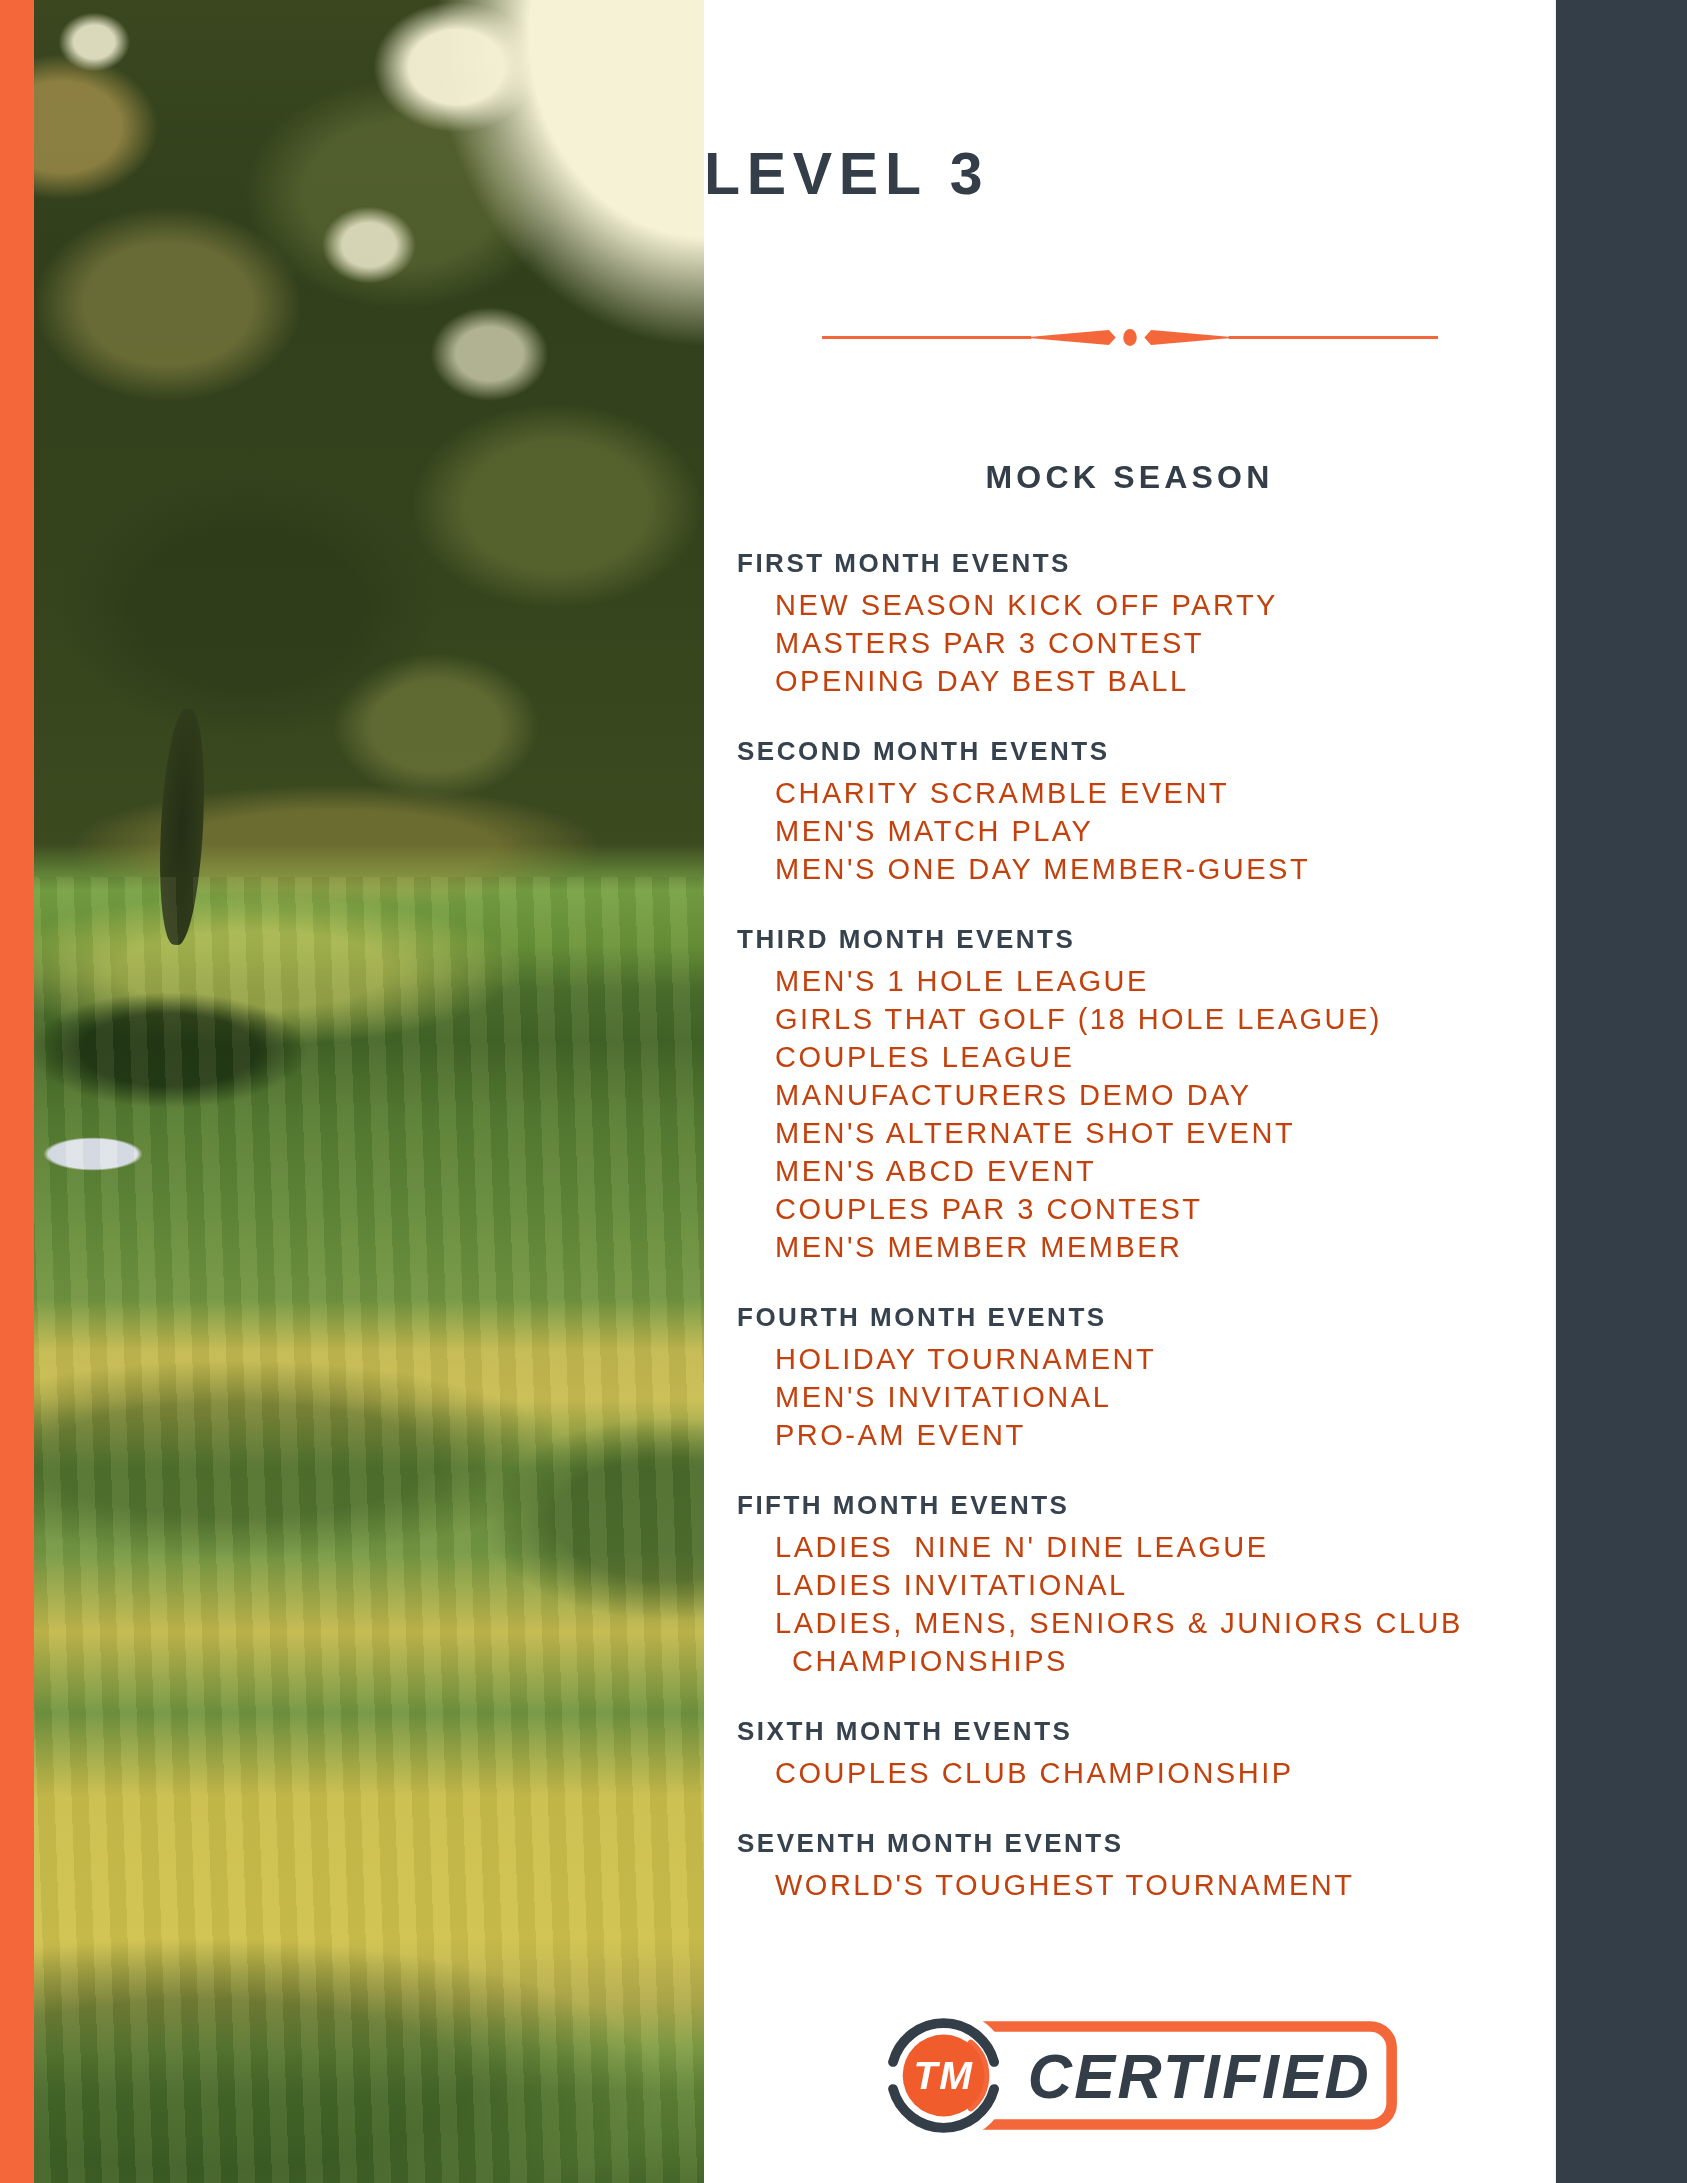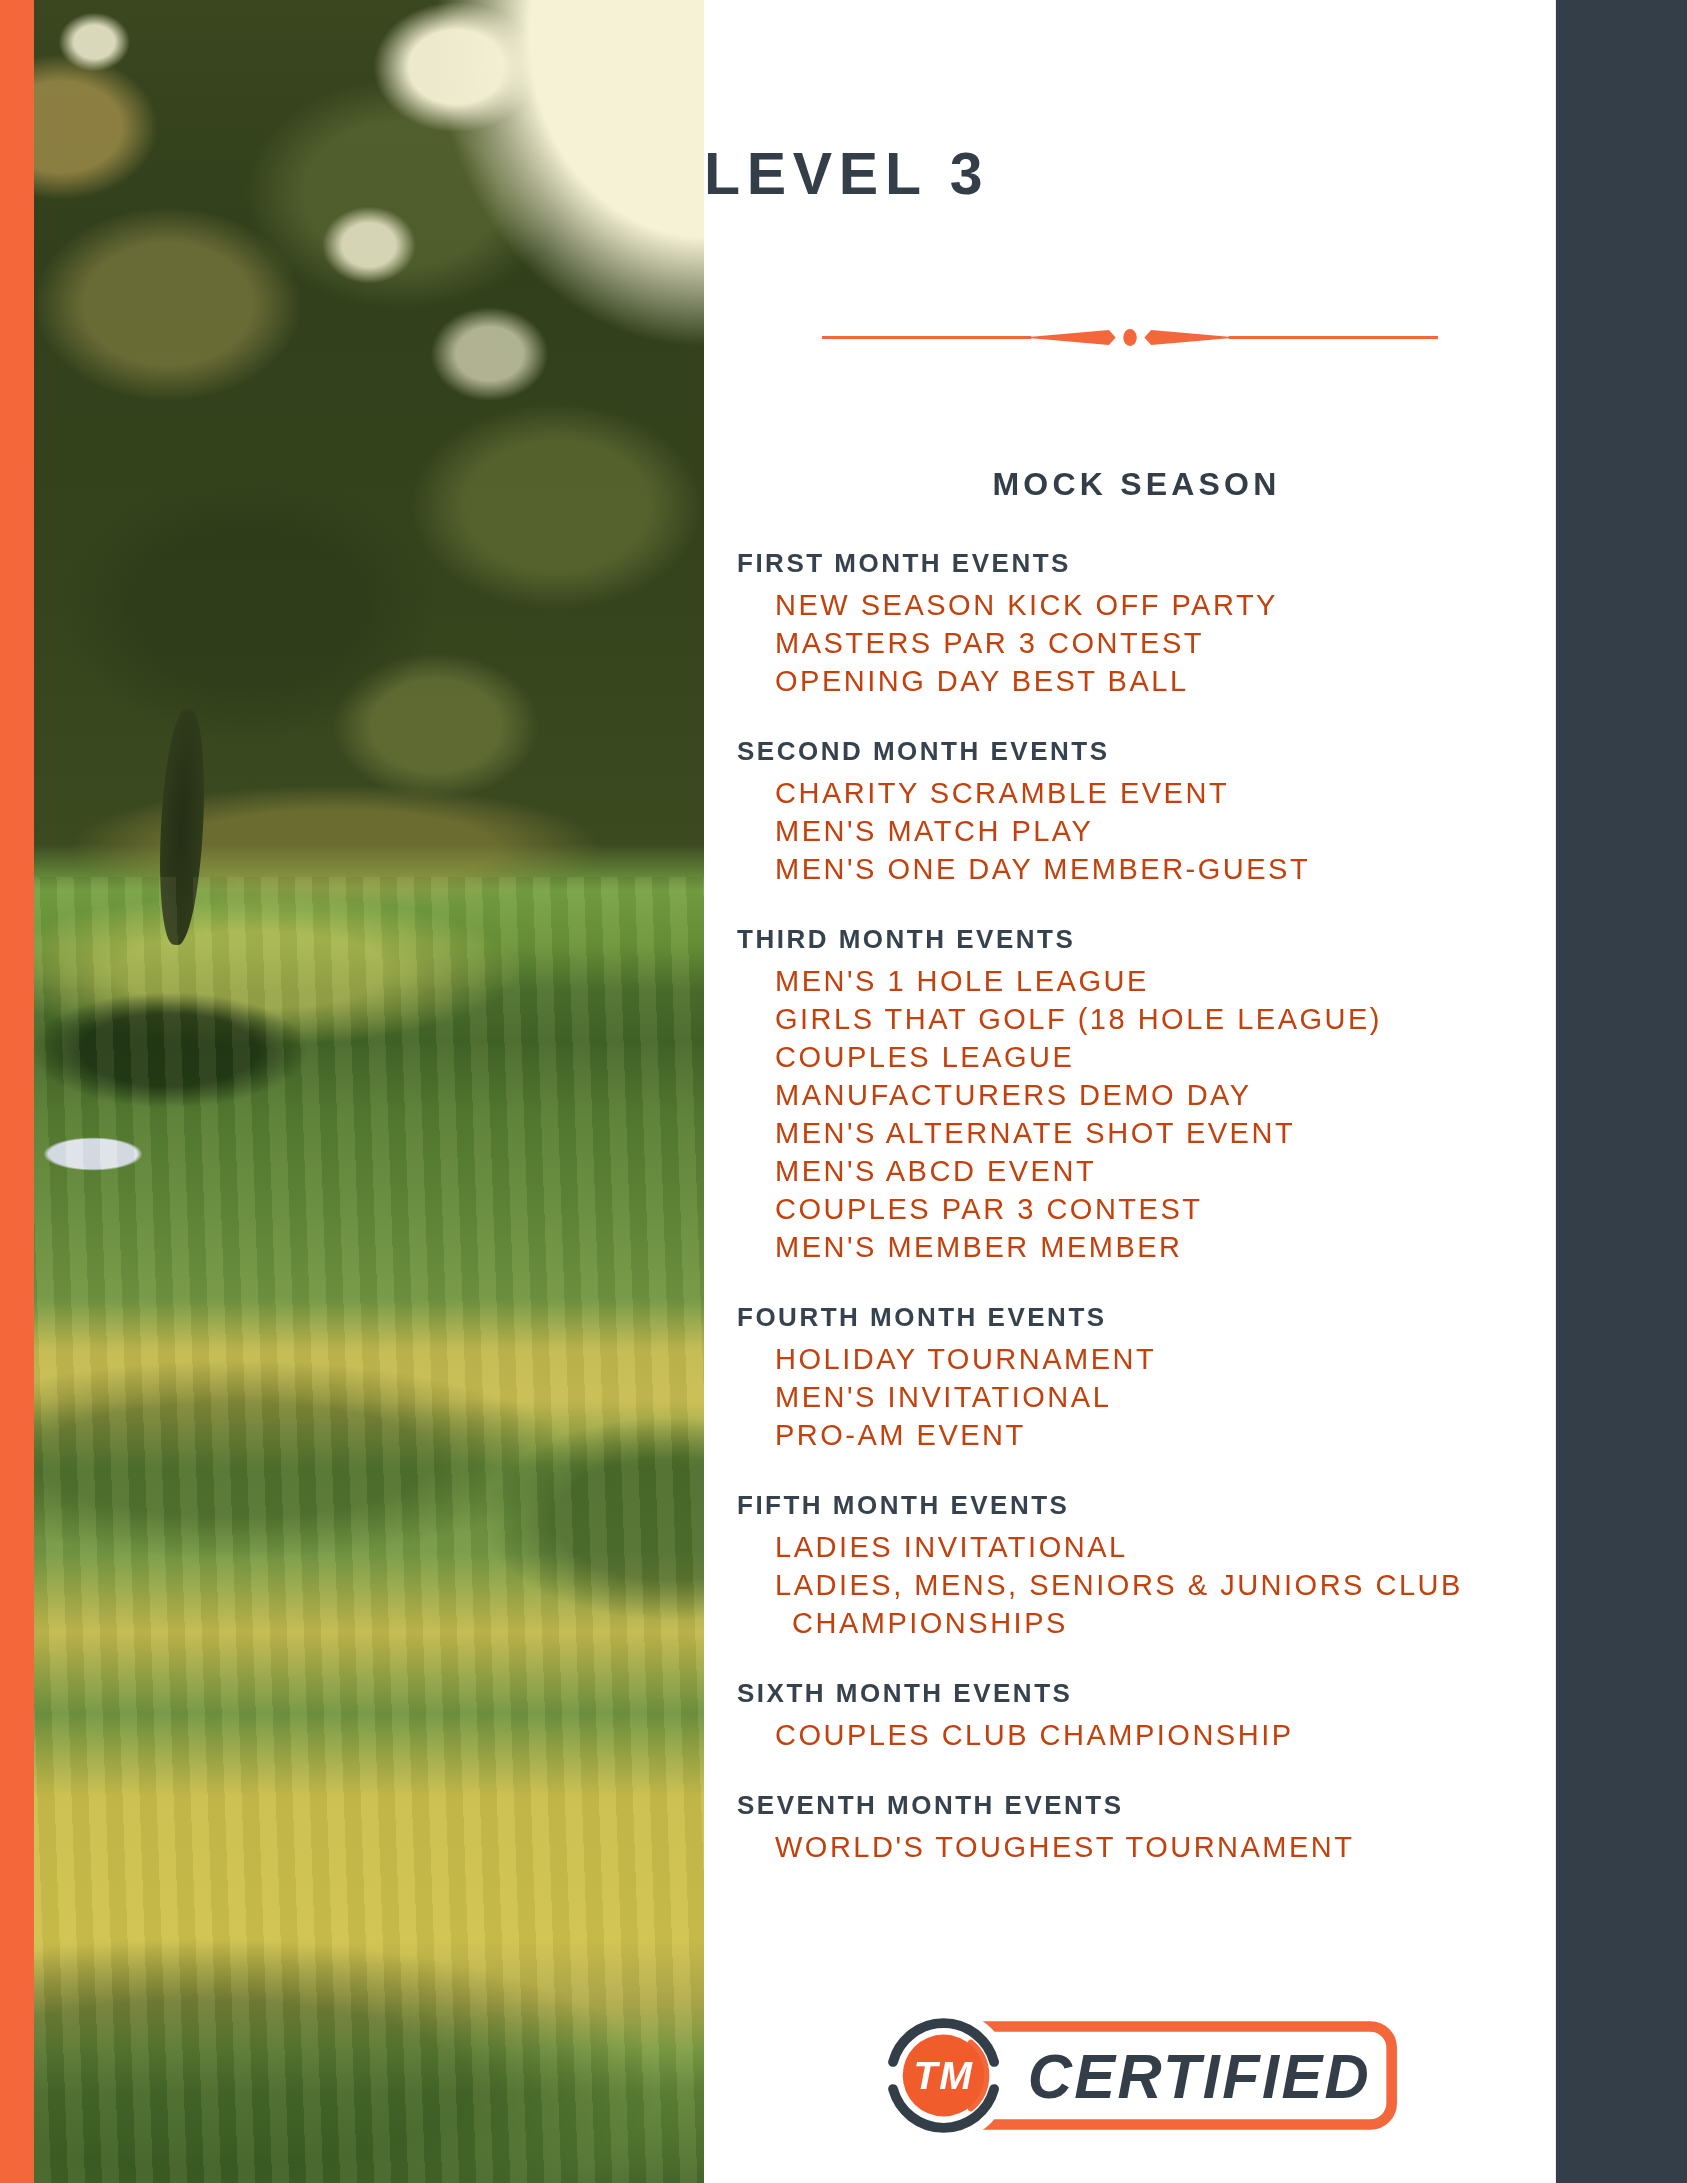--- a/index.html
+++ b/index.html
@@ -63,21 +63,21 @@
     border-radius:45%/50%;transform:rotate(3deg);
   }
   
   .content{position:absolute;left:704px;top:0;width:851px;height:100%;background:#ffffff;overflow:hidden;}
   .title{
     position:absolute;top:145px;left:0;width:100%;margin:0;
     font-size:59px;line-height:1;font-weight:800;letter-spacing:6.7px;color:#333E48;
   }
   .divider{position:absolute;top:324px;left:50%;transform:translateX(-50%);display:block;}
   .season{
-    position:absolute;top:461px;left:0;width:100%;margin:7px;text-align:center;
+    position:absolute;top:461px;left:0;width:100%;margin:0;text-align:center;
     font-size:32px;line-height:1;font-weight:700;letter-spacing:4.2px;color:#333E48;
   }
   .events{position:absolute;top:540px;left:29px;width:823px;}
   .events-section{margin:0 0 32px 0;}
   .section-heading{
     margin:4px;font-size:26px;line-height:38px;font-weight:700;
     letter-spacing:2.5px;color:#36424D;
   }
   .event-item{
     margin:0;font-size:29px;line-height:38px;font-weight:400;
@@ -143,20 +143,21 @@
 
       <section class="events-section">
         <h3 class="section-heading">FOURTH MONTH EVENTS</h3>
         <p class="event-item">HOLIDAY TOURNAMENT</p>
         <p class="event-item">MEN'S INVITATIONAL</p>
         <p class="event-item">PRO-AM EVENT</p>
       </section>
 
       <section class="events-section">
         <h3 class="section-heading">FIFTH MONTH EVENTS</h3>
+        <p class="event-item">LADIES  NINE N' DINE LEAGUE</p>
         <p class="event-item">LADIES INVITATIONAL</p>
         <p class="event-item">LADIES, MENS, SENIORS &amp; JUNIORS CLUB CHAMPIONSHIPS</p>
       </section>
 
       <section class="events-section">
         <h3 class="section-heading">SIXTH MONTH EVENTS</h3>
         <p class="event-item">COUPLES CLUB CHAMPIONSHIP</p>
       </section>
 
       <section class="events-section">

